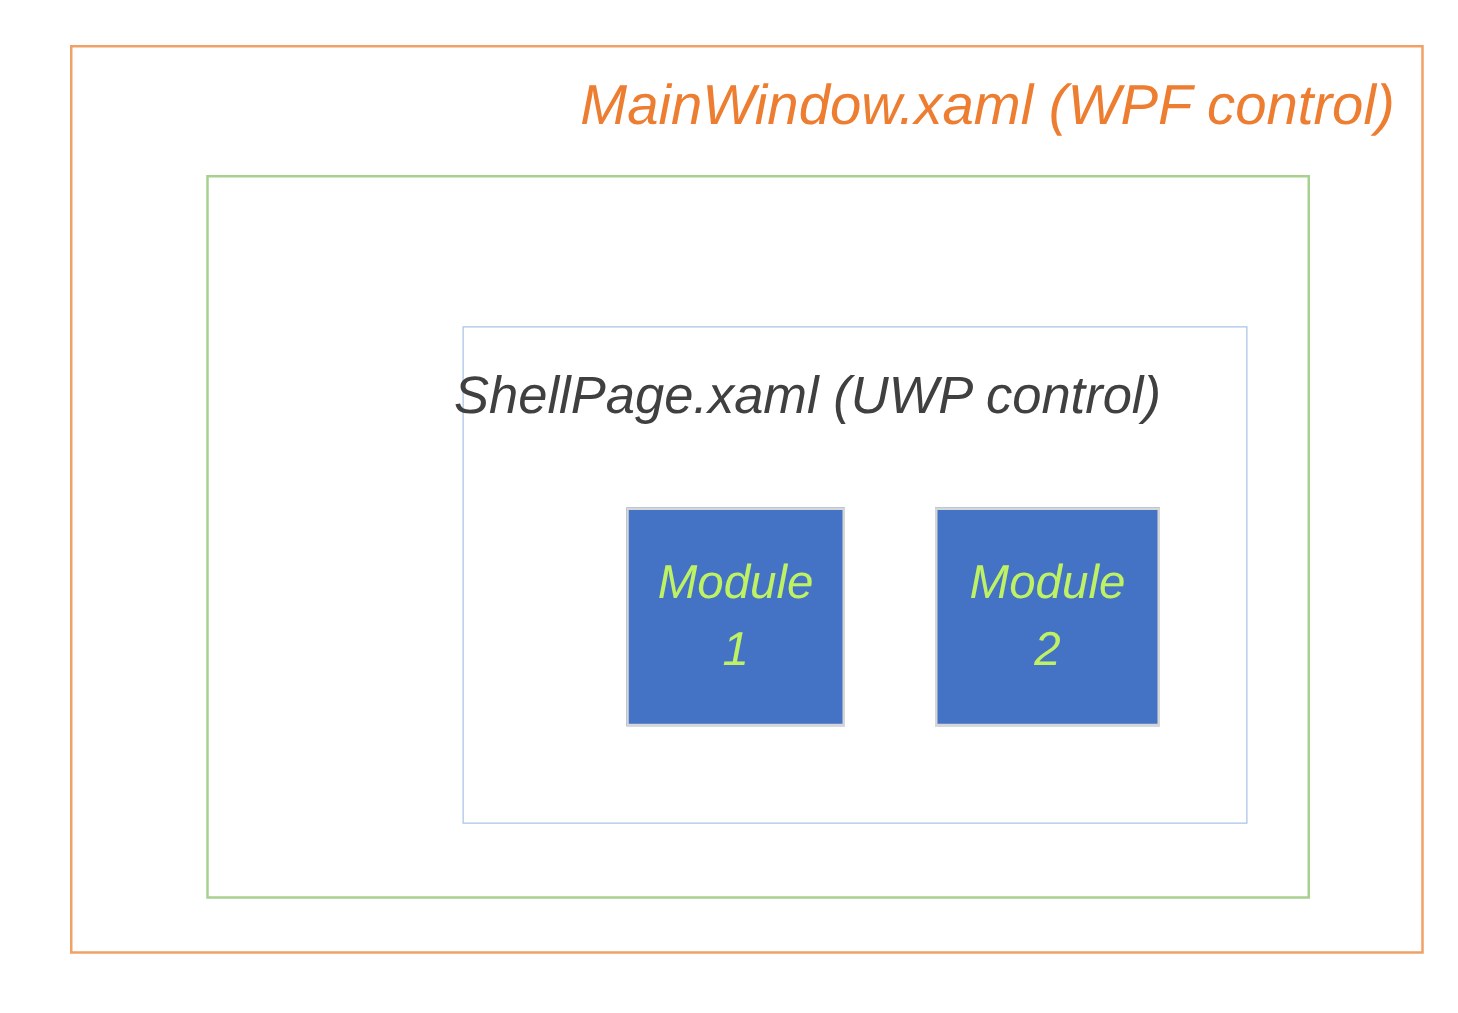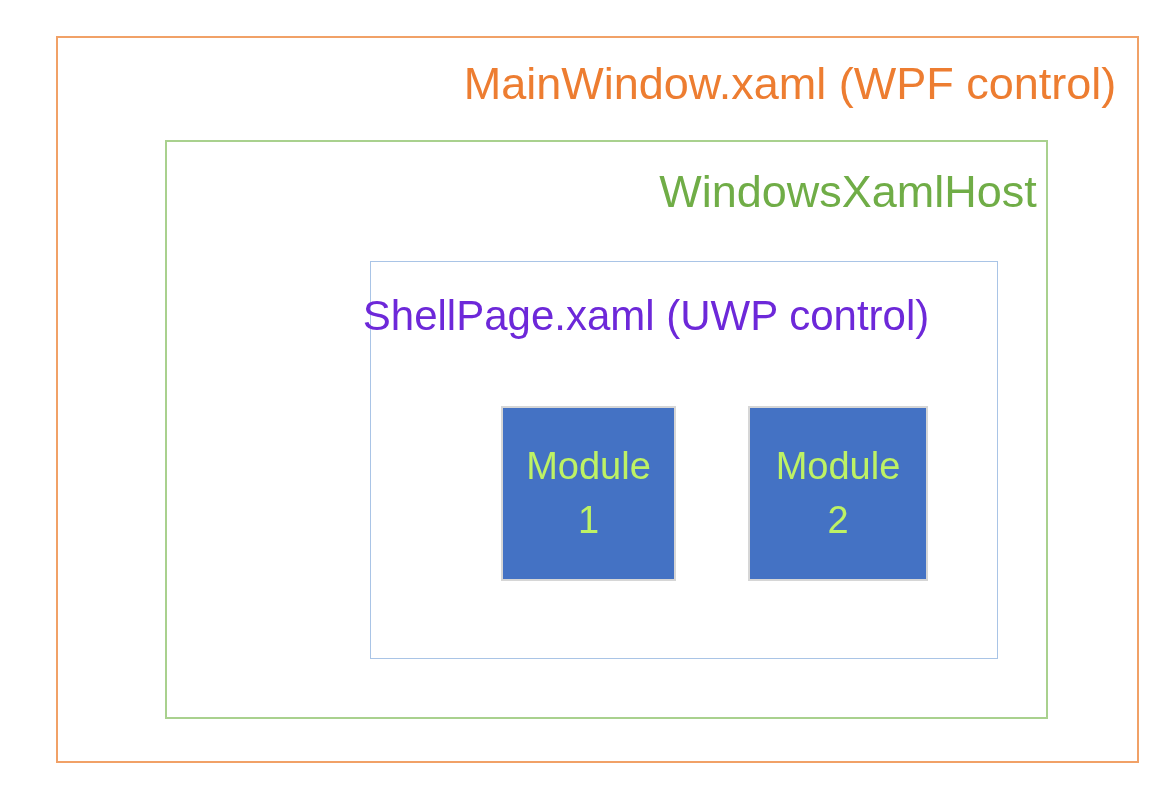--- a/index.html
+++ b/index.html
@@ -7,20 +7,21 @@
     padding: 0;
     background: #ffffff;
     font-family: "Liberation Sans", "DejaVu Sans", sans-serif;
   }
   .canvas {
     position: relative;
     width: 1166px;
     height: 810px;
     background: #ffffff;
     overflow: hidden;
+    font-style: italic;
   }
   .box {
     position: absolute;
     box-sizing: border-box;
     background: transparent;
   }
   .box-mainwindow {
     left: 56px; top: 36px;
     width: 1083px; height: 727px;
     border: 2px solid #F1A167;
@@ -48,21 +49,21 @@
     color: #ED7D31;
   }
   .label-xamlhost {
     left: 848px; top: 166px;
     font-size: 45px;
     color: #70AD47;
   }
   .label-shellpage {
     left: 646px; top: 292px;
     font-size: 42px;
-    color: #6d28d9;
+    color: #404040;
   }
   .module {
     position: absolute;
     box-sizing: border-box;
     background: #4472C4;
     border: 2px solid #D6D6D6;
     display: flex;
     flex-direction: column;
     align-items: center;
     justify-content: center;
@@ -84,21 +85,20 @@
 <body>
 
 <div class="canvas">
 
   <div class="box box-mainwindow"></div>
   <div class="box box-xamlhost"></div>
   <div class="box box-shellpage"></div>
 
   <div class="diagram-label label-mainwindow">MainWindow.xaml (WPF control)</div>
 
-  <div class="diagram-label label-xamlhost">WindowsXamlHost</div>
 
   <div class="diagram-label label-shellpage">ShellPage.xaml (UWP control)</div>
 
   <div class="module module-1">
     <span>Module</span>
     <span>1</span>
   </div>
 
   <div class="module module-2">
     <span>Module</span>

